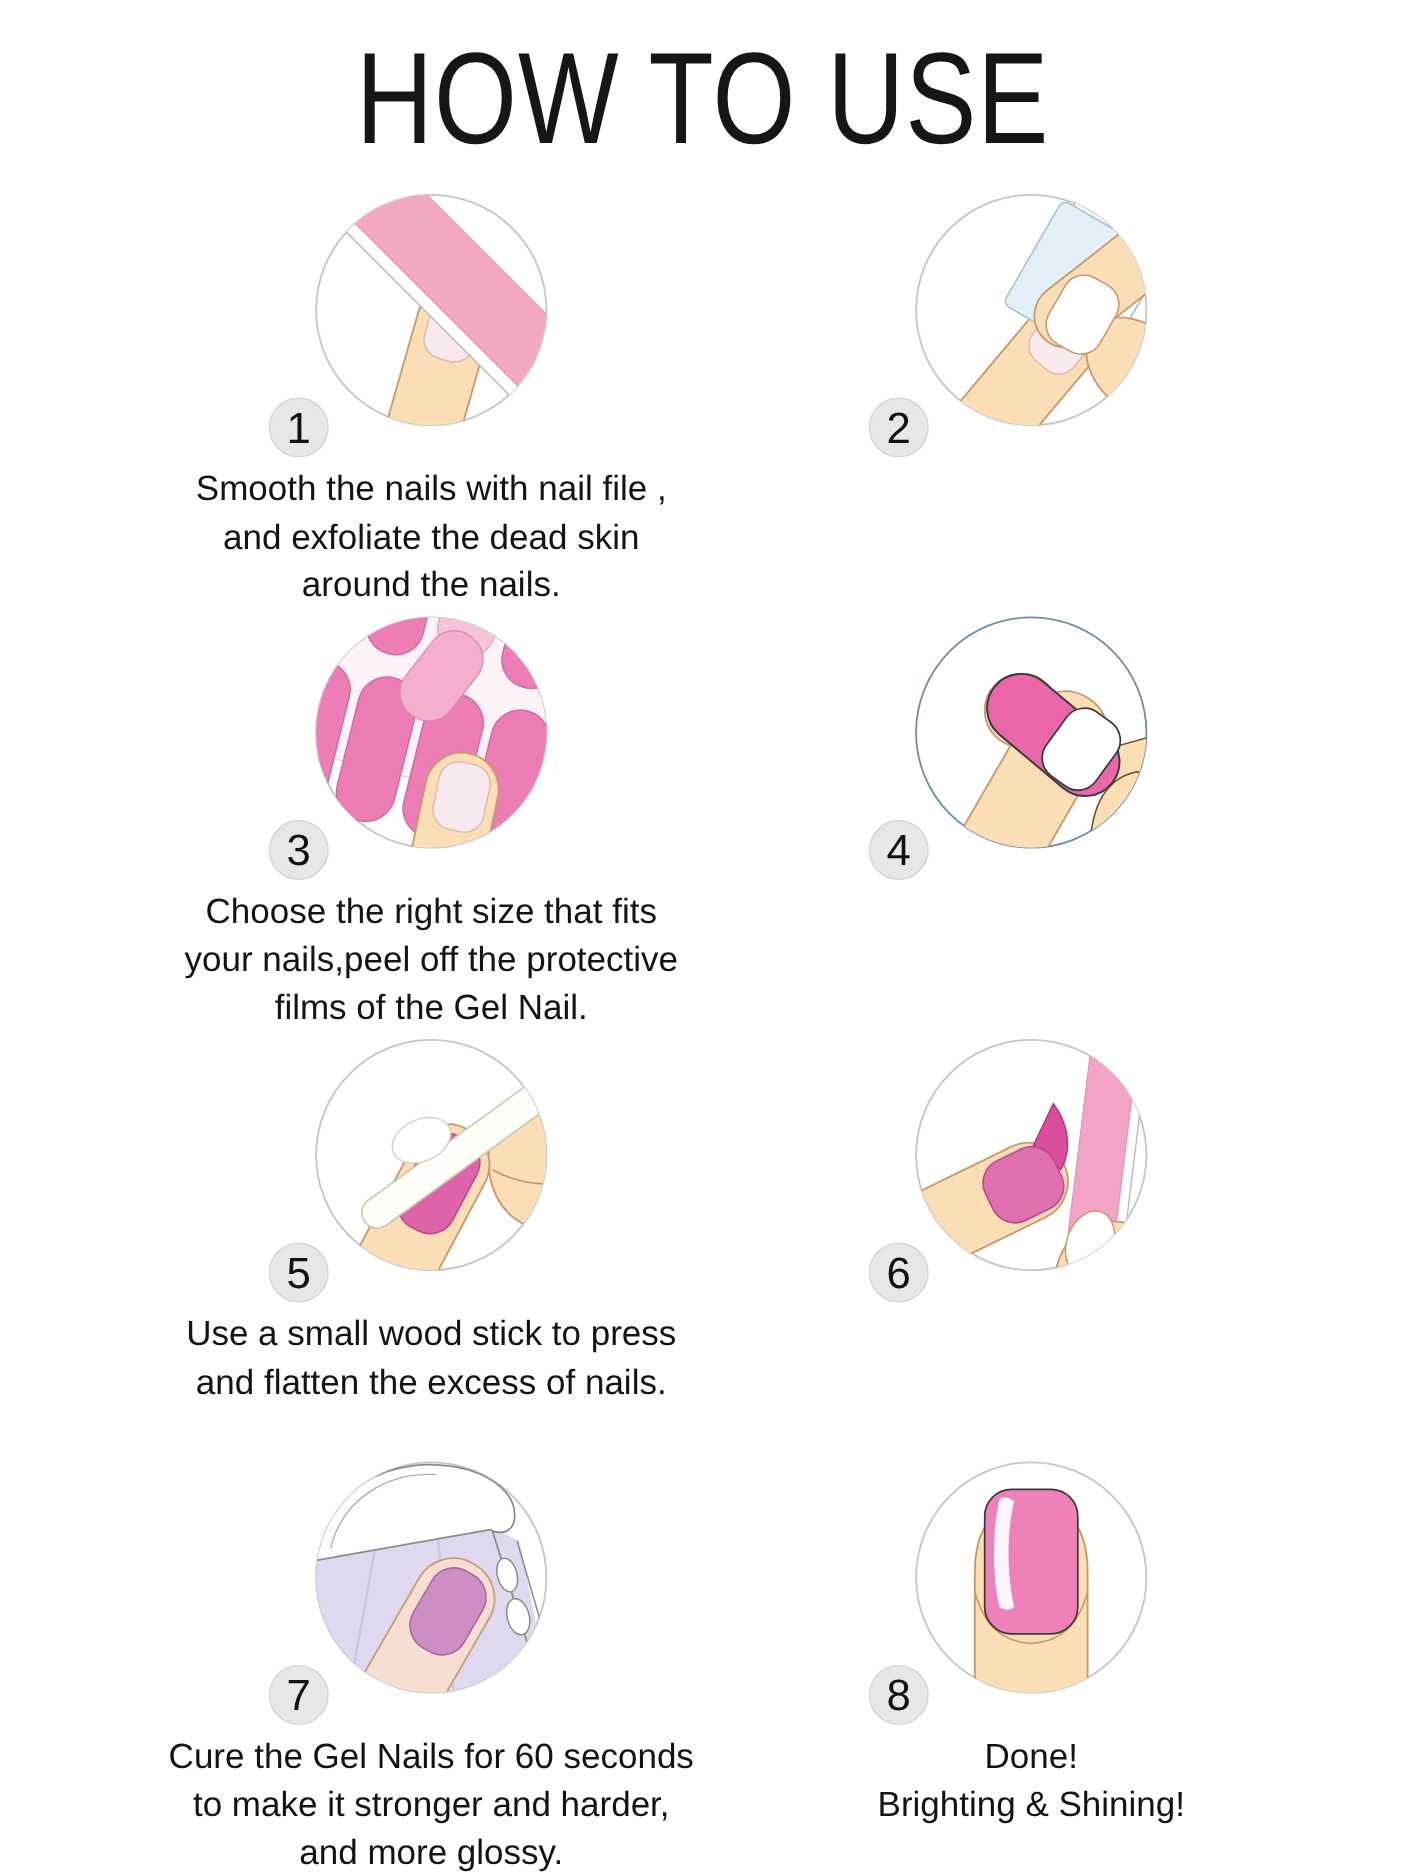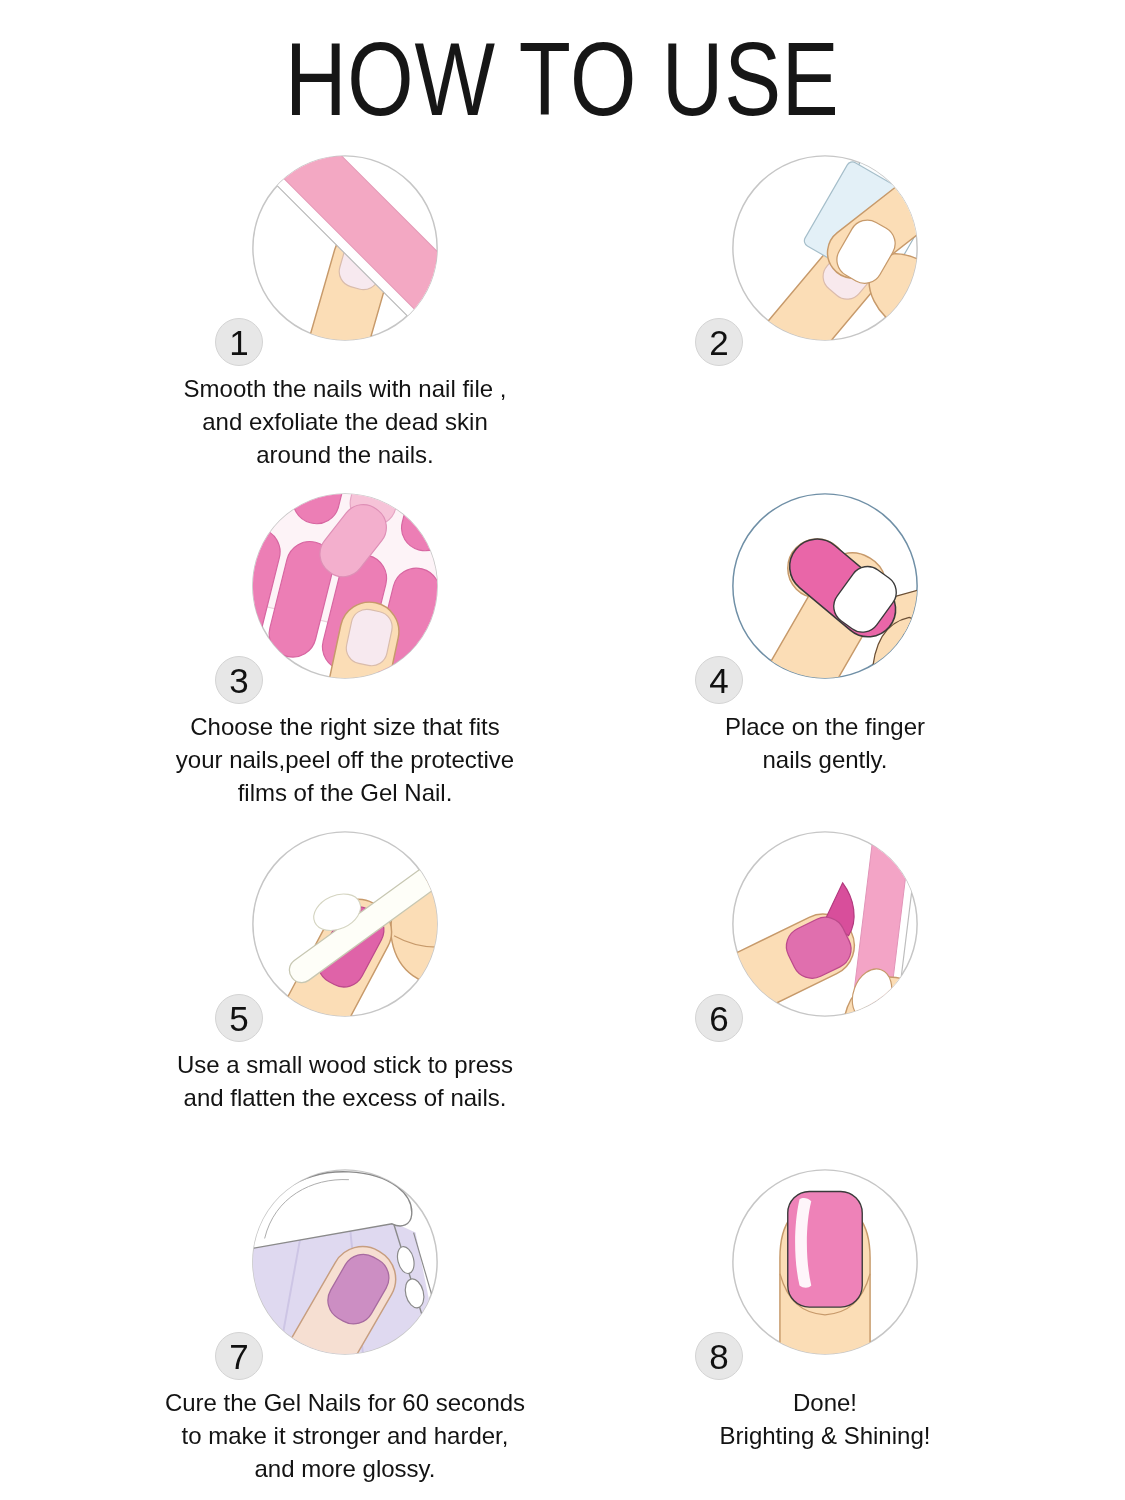--- a/index.html
+++ b/index.html
@@ -43,21 +43,21 @@
     border-radius: 50%;
     background: #e7e7e7;
     border: 1px solid #d4d4d4;
     display: flex; align-items: center; justify-content: center;
   }
   .badge span { font-size: 35px; color: #111; line-height: 1; }
   .caption {
     margin: 0;
     white-space: pre-line;
     text-align: center;
-    font-size: 24px;
+    font-size: 28px;
     line-height: 1.38;
     color: #131313;
     max-width: 470px;
   }
 </style>
 </head>
 <body>
 
 <div class="page">
 
@@ -191,22 +191,20 @@
             </g>
             <g transform="rotate(36 142 112)">
               <rect x="117" y="82" width="50" height="64" rx="18" fill="#ffffff" stroke="#3A3A3A" stroke-width="1.4"></rect>
             </g>
           </g>
         </svg>
         <div class="badge">
           <span>4</span>
         </div>
       </div>
-      <p class="caption">Place on the finger
-nails gently.</p>
     </section>
 
     <section class="step">
       <div class="figure">
         <svg class="illus" viewBox="0 0 200 200">
           <defs>
               <clipPath id="cp5">
                 <circle cx="100" cy="100" r="94"></circle>
               </clipPath>
             </defs>

